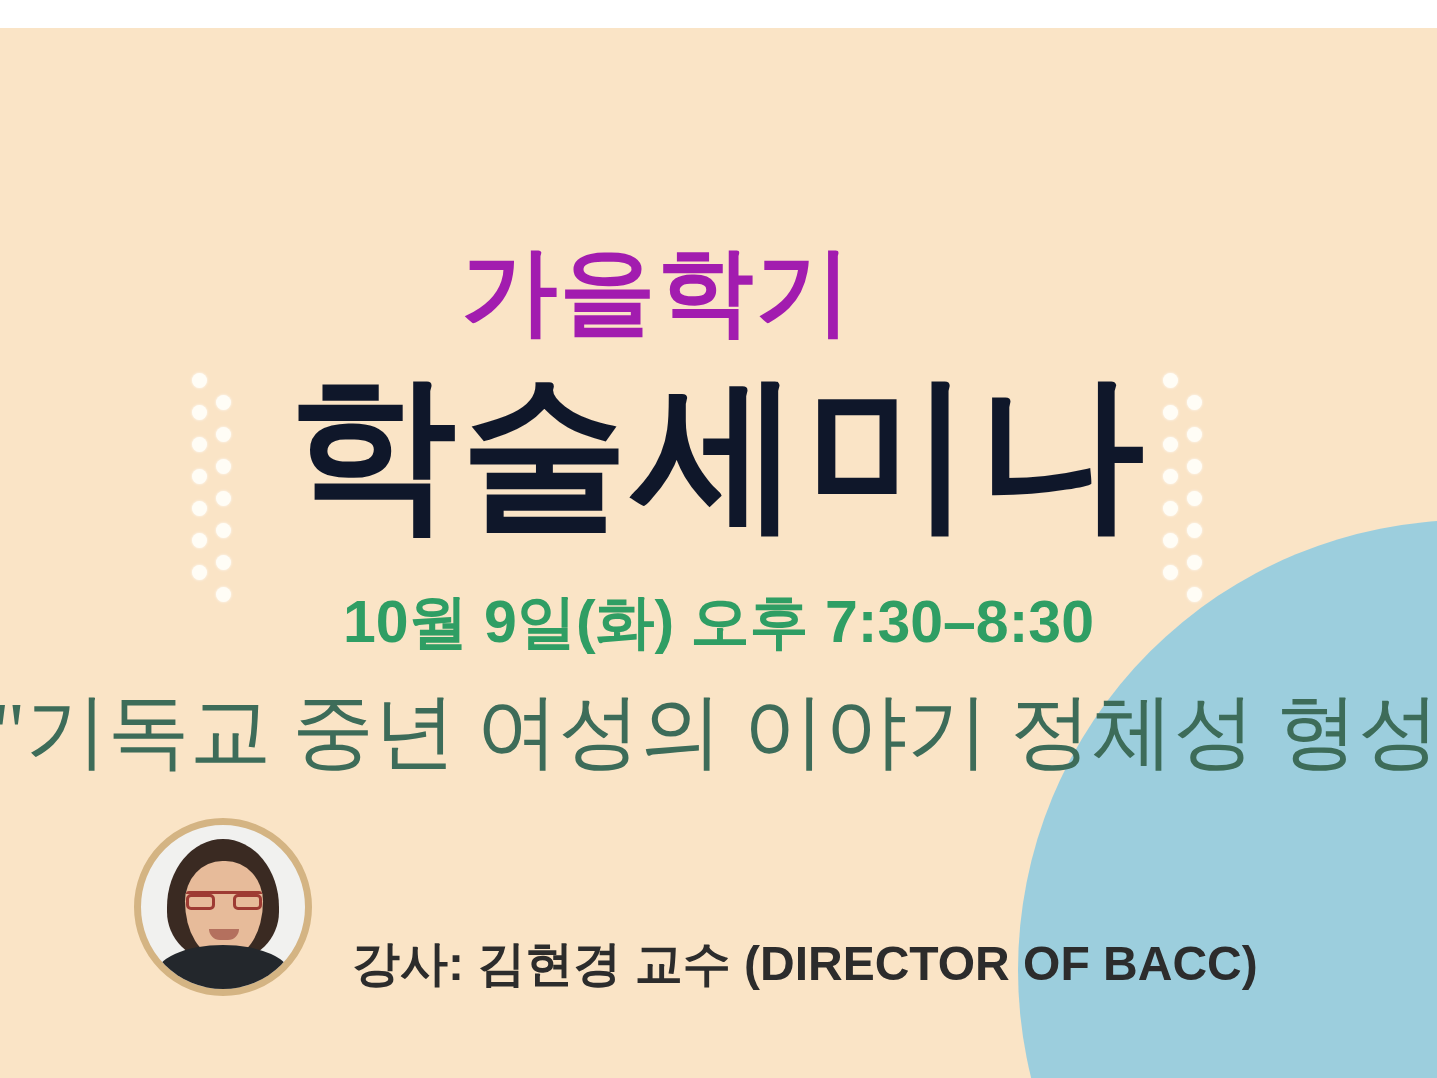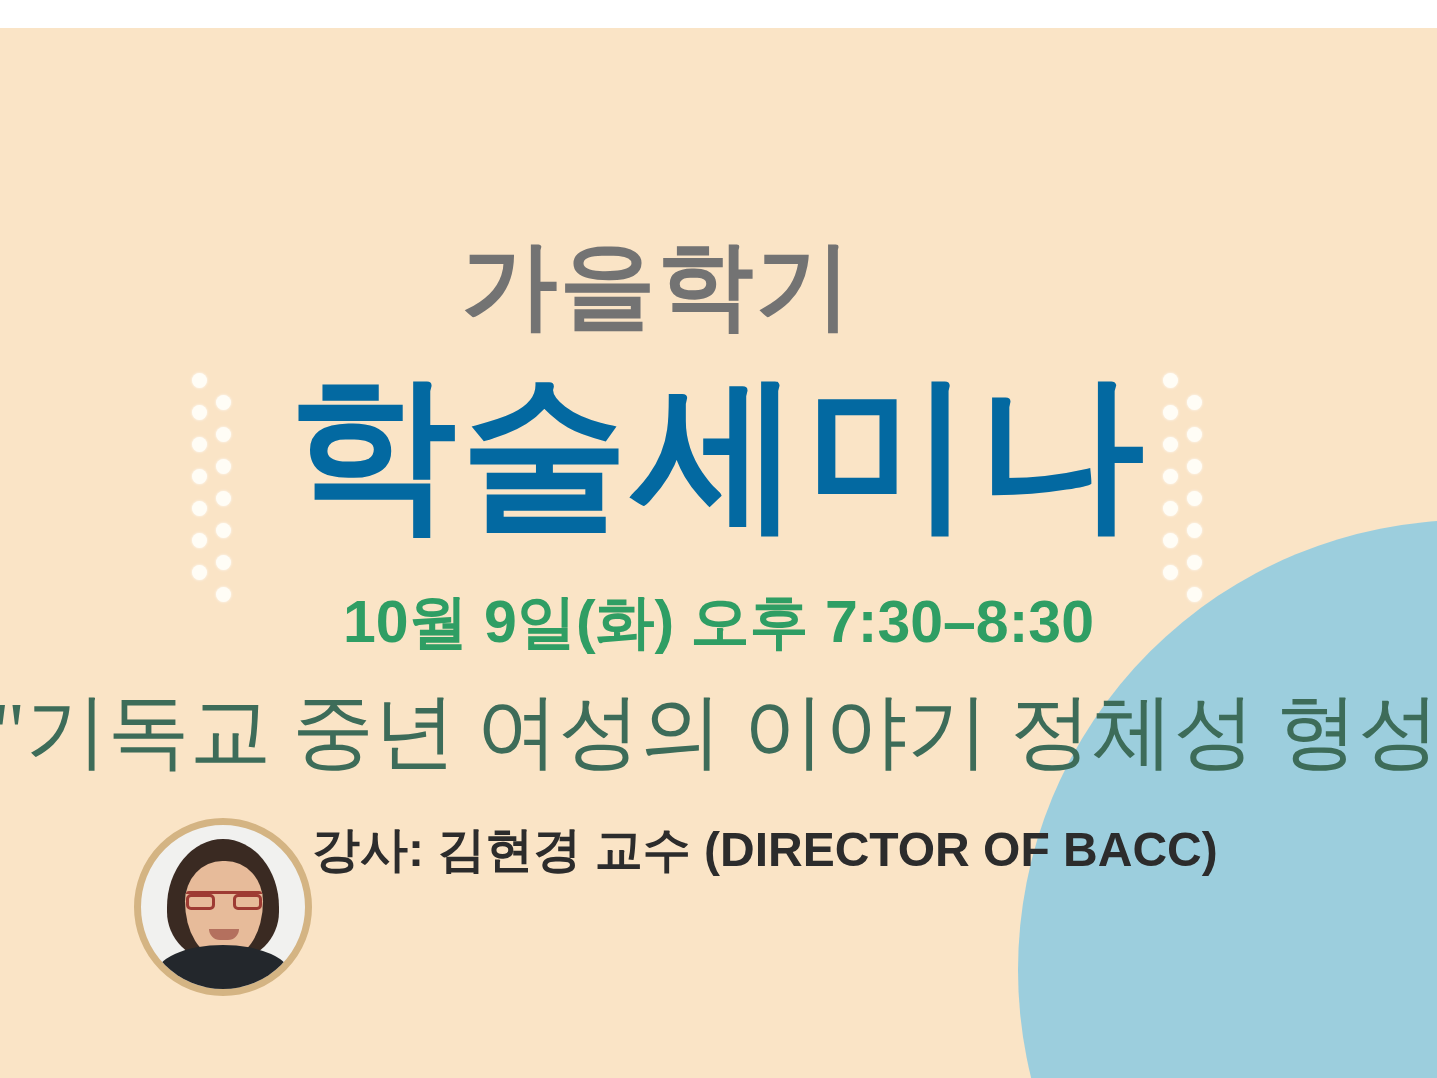--- a/index.html
+++ b/index.html
@@ -86,39 +86,39 @@
   .content {
     position: absolute;
     left: 0; top: 0;
     width: 1437px;
     height: 1050px;
     z-index: 10;
   }
 
   .eyebrow {
     position: absolute;
-    top: 209px;
+    top: 215px;
     width: 1315px;
     text-align: center;
     font-size: 96px;
     font-weight: 700;
     letter-spacing: 2px;
-    color: #737373;
+    color: #a21caf;
     line-height: 1;
   }
 
   .headline {
     position: absolute;
     top: 340px;
     width: 1437px;
     text-align: center;
     font-size: 168px;
     font-weight: 800;
     letter-spacing: 4px;
-    color: #0369a1;
+    color: #0f172a;
     line-height: 1;
   }
 
   .datetime {
     position: absolute;
     top: 565px;
     width: 1437px;
     text-align: center;
     font-size: 59px;
     font-weight: 700;
@@ -140,21 +140,22 @@
     line-height: 1.12;
     white-space: nowrap;
   }
 
   
   .speaker-row {
     position: absolute;
     top: 790px;
     left: 134px;
     display: flex;
-    align-items: flex-start;
+    align-items: flex-end;
+    gap: 40px;
   }
   .avatar {
     position: relative;
     width: 178px;
     height: 178px;
     border-radius: 50%;
     border: 7px solid #d4b483;
     background: #f1f1ef;
     overflow: hidden;
     flex: 0 0 auto;

